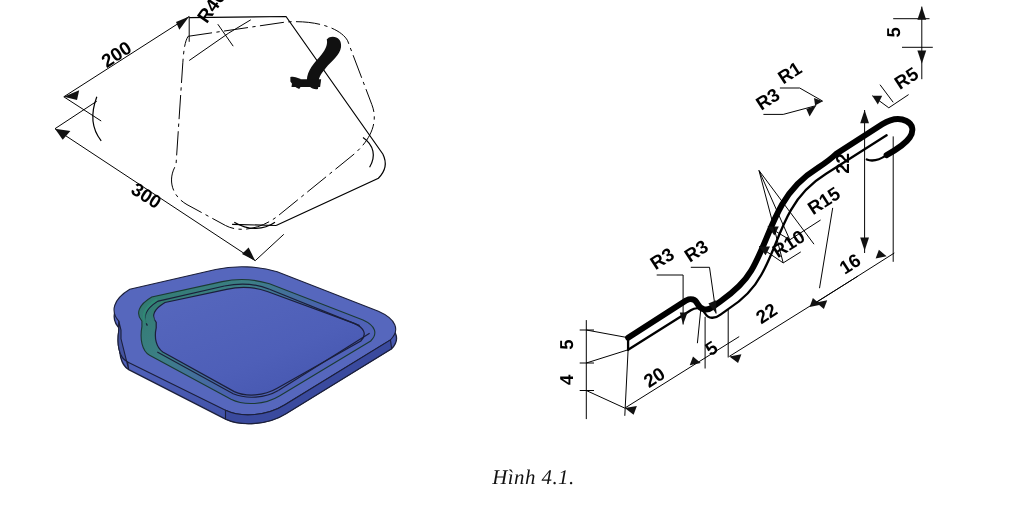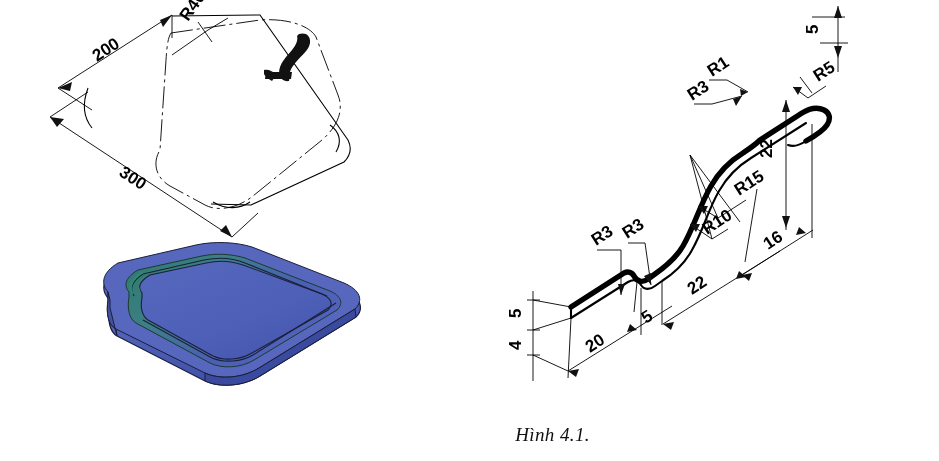--- a/index.html
+++ b/index.html
@@ -2,21 +2,21 @@
 <html><head>
 <meta charset="utf-8">
 <style>
   html,body{margin:0;padding:0;background:#ffffff;}
   body{width:939px;height:461px;position:relative;overflow:hidden;
        font-family:"Liberation Serif",serif;}
   .figure{position:absolute;left:0;top:0;width:939px;height:461px;}
   svg{display:block;}
   .caption{
     position:absolute;left:380px;top:424px;width:210px;
-    text-align:right;font-family:"Liberation Serif",serif;
+    text-align:center;font-family:"Liberation Serif",serif;
     font-style:italic;font-size:19px;color:#111;letter-spacing:.4px;
     white-space:nowrap;
   }
   text{font-family:"Liberation Sans",sans-serif;fill:#000;}
   .dimtxt{font-size:17px;font-weight:600;}
   .thin{stroke:#000;stroke-width:.9;fill:none;}
   .thin2{stroke:#000;stroke-width:1.1;fill:none;}
   .profile{stroke:#000;stroke-width:5.4;fill:none;stroke-linecap:round;stroke-linejoin:round;}
   .profile-thin{stroke:#000;stroke-width:2.1;fill:none;stroke-linecap:round;stroke-linejoin:round;}
   .centerline{stroke:#000;stroke-width:.9;fill:none;

